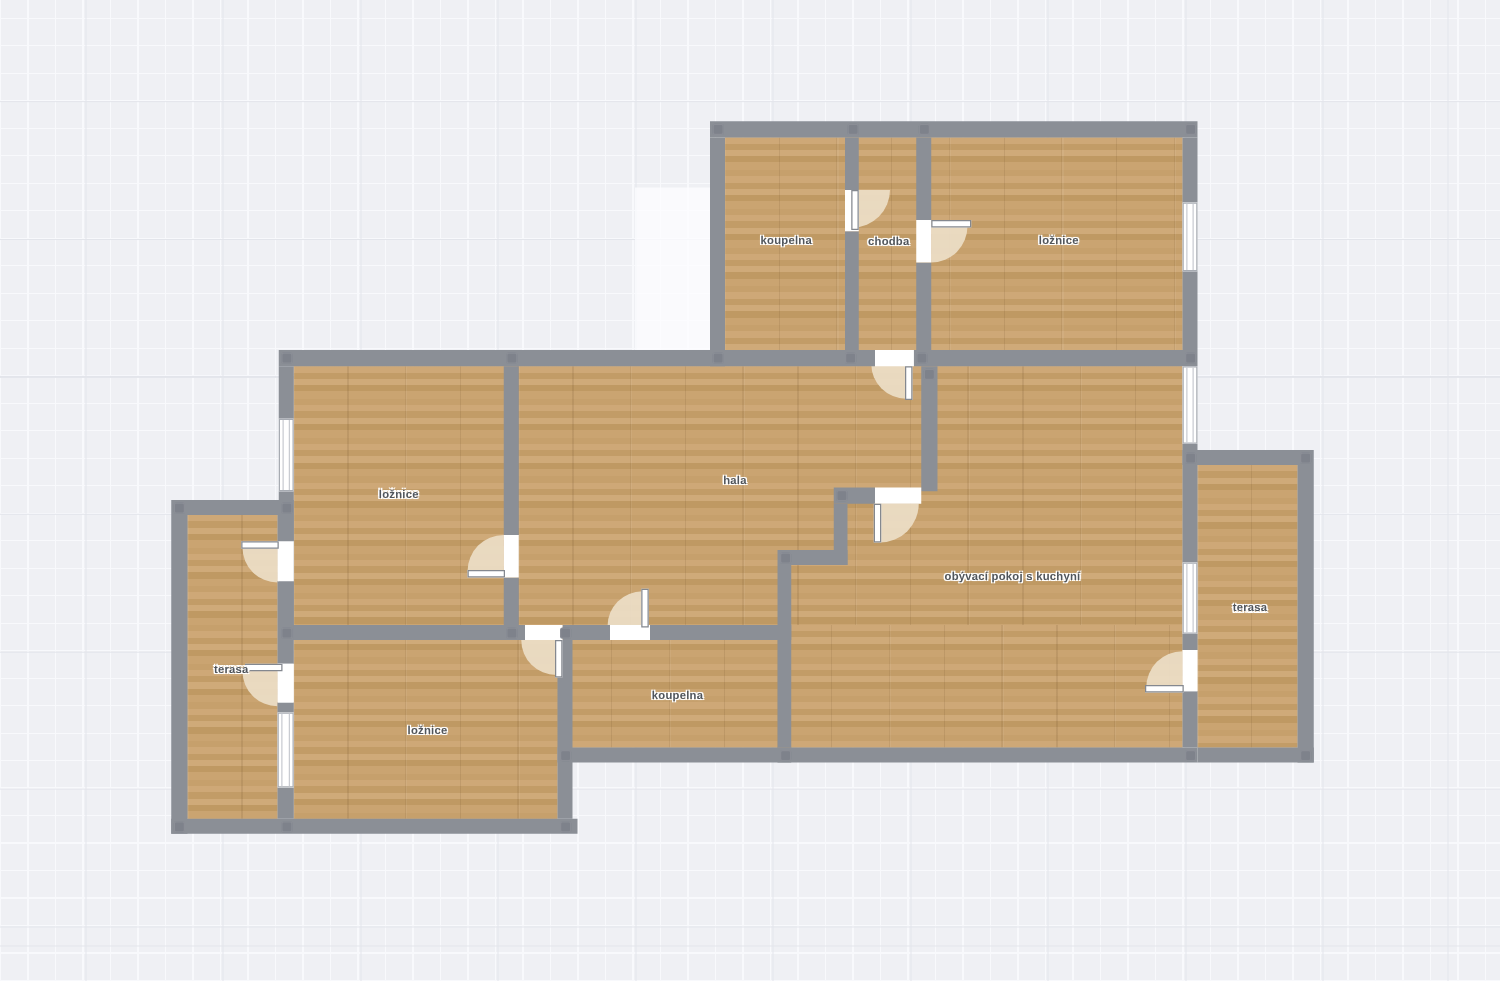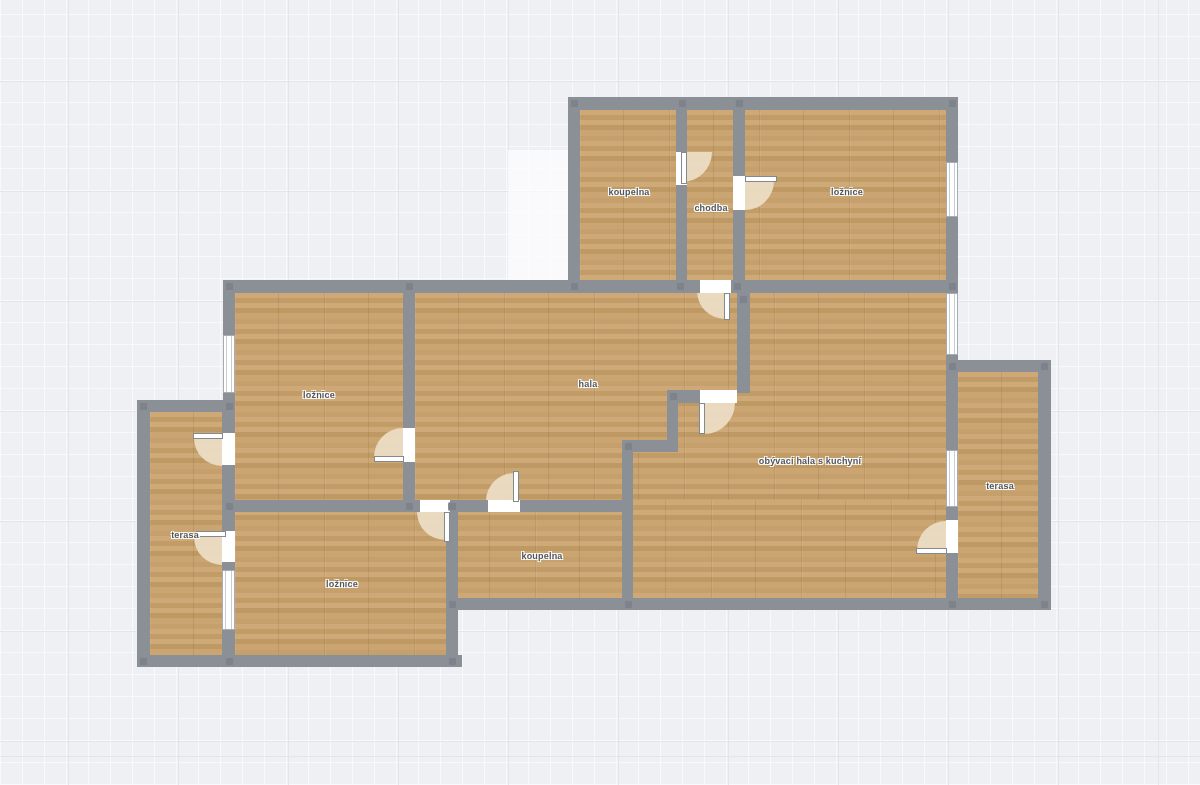--- a/index.html
+++ b/index.html
@@ -40,25 +40,25 @@
     font-size:9px;font-weight:bold;color:#50555b;white-space:nowrap;letter-spacing:.2px;
     text-shadow:-1px -1px 0 #fff,1px -1px 0 #fff,-1px 1px 0 #fff,1px 1px 0 #fff,0 0 2px #fff;
   }
 </style>
 </head>
 <body>
 
 <div id="canvas">
   <div id="plan">
     <span class="room-label" style="left:629px;top:192px">koupelna</span>
-    <span class="room-label" style="left:711px;top:208px">chodba</span>
+    <span class="room-label" style="left:711px;top:193px">chodba</span>
     <span class="room-label" style="left:847px;top:192px">ložnice</span>
     <span class="room-label" style="left:319px;top:395px">ložnice</span>
     <span class="room-label" style="left:588px;top:384px">hala</span>
-    <span class="room-label" style="left:810px;top:461px">obývací hala s kuchyní</span>
+    <span class="room-label" style="left:810px;top:461px">obývací pokoj s kuchyní</span>
     <span class="room-label" style="left:1000px;top:486px">terasa</span>
     <span class="room-label" style="left:185px;top:535px">terasa</span>
     <span class="room-label" style="left:342px;top:584px">ložnice</span>
     <span class="room-label" style="left:542px;top:556px">koupelna</span>
   <div class="floor" style="left: 580px; top: 110px; width: 366px; height: 170px;"></div>
       <div class="floor" style="left: 235px; top: 293px; width: 711px; height: 207px;"></div>
       <div class="floor" style="left: 235px; top: 500px; width: 211px; height: 155px;"></div>
       <div class="floor" style="left: 446px; top: 500px; width: 187px; height: 98px;"></div>
       <div class="floor" style="left: 622px; top: 500px; width: 324px; height: 98px;"></div>
       <div class="floor" style="left: 150px; top: 412px; width: 72px; height: 243px;"></div>

